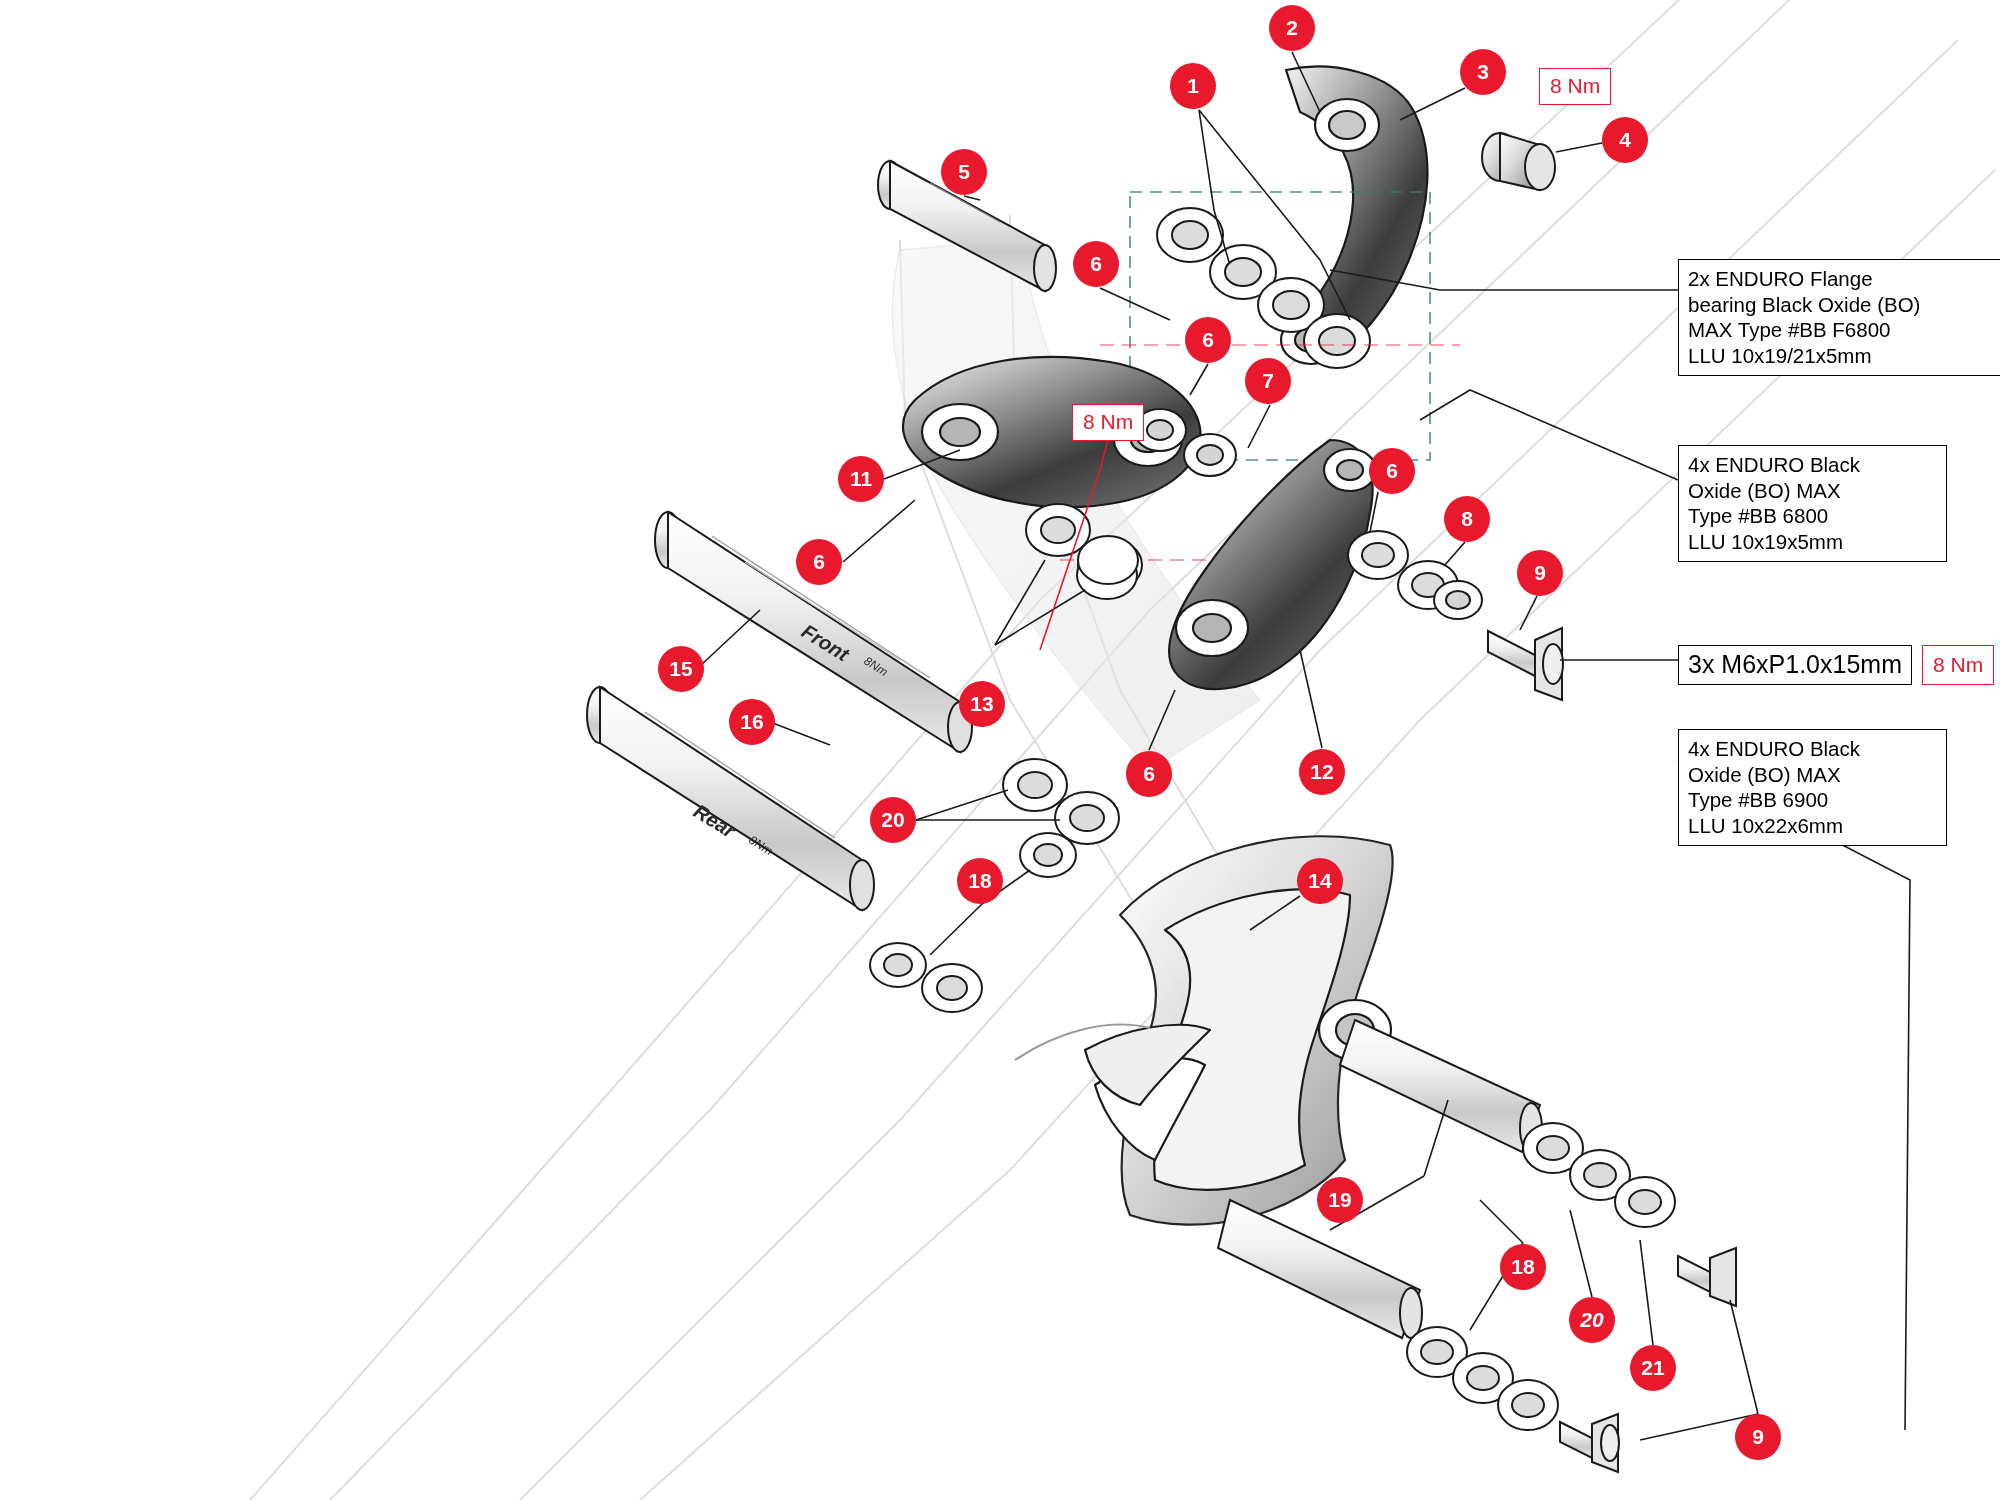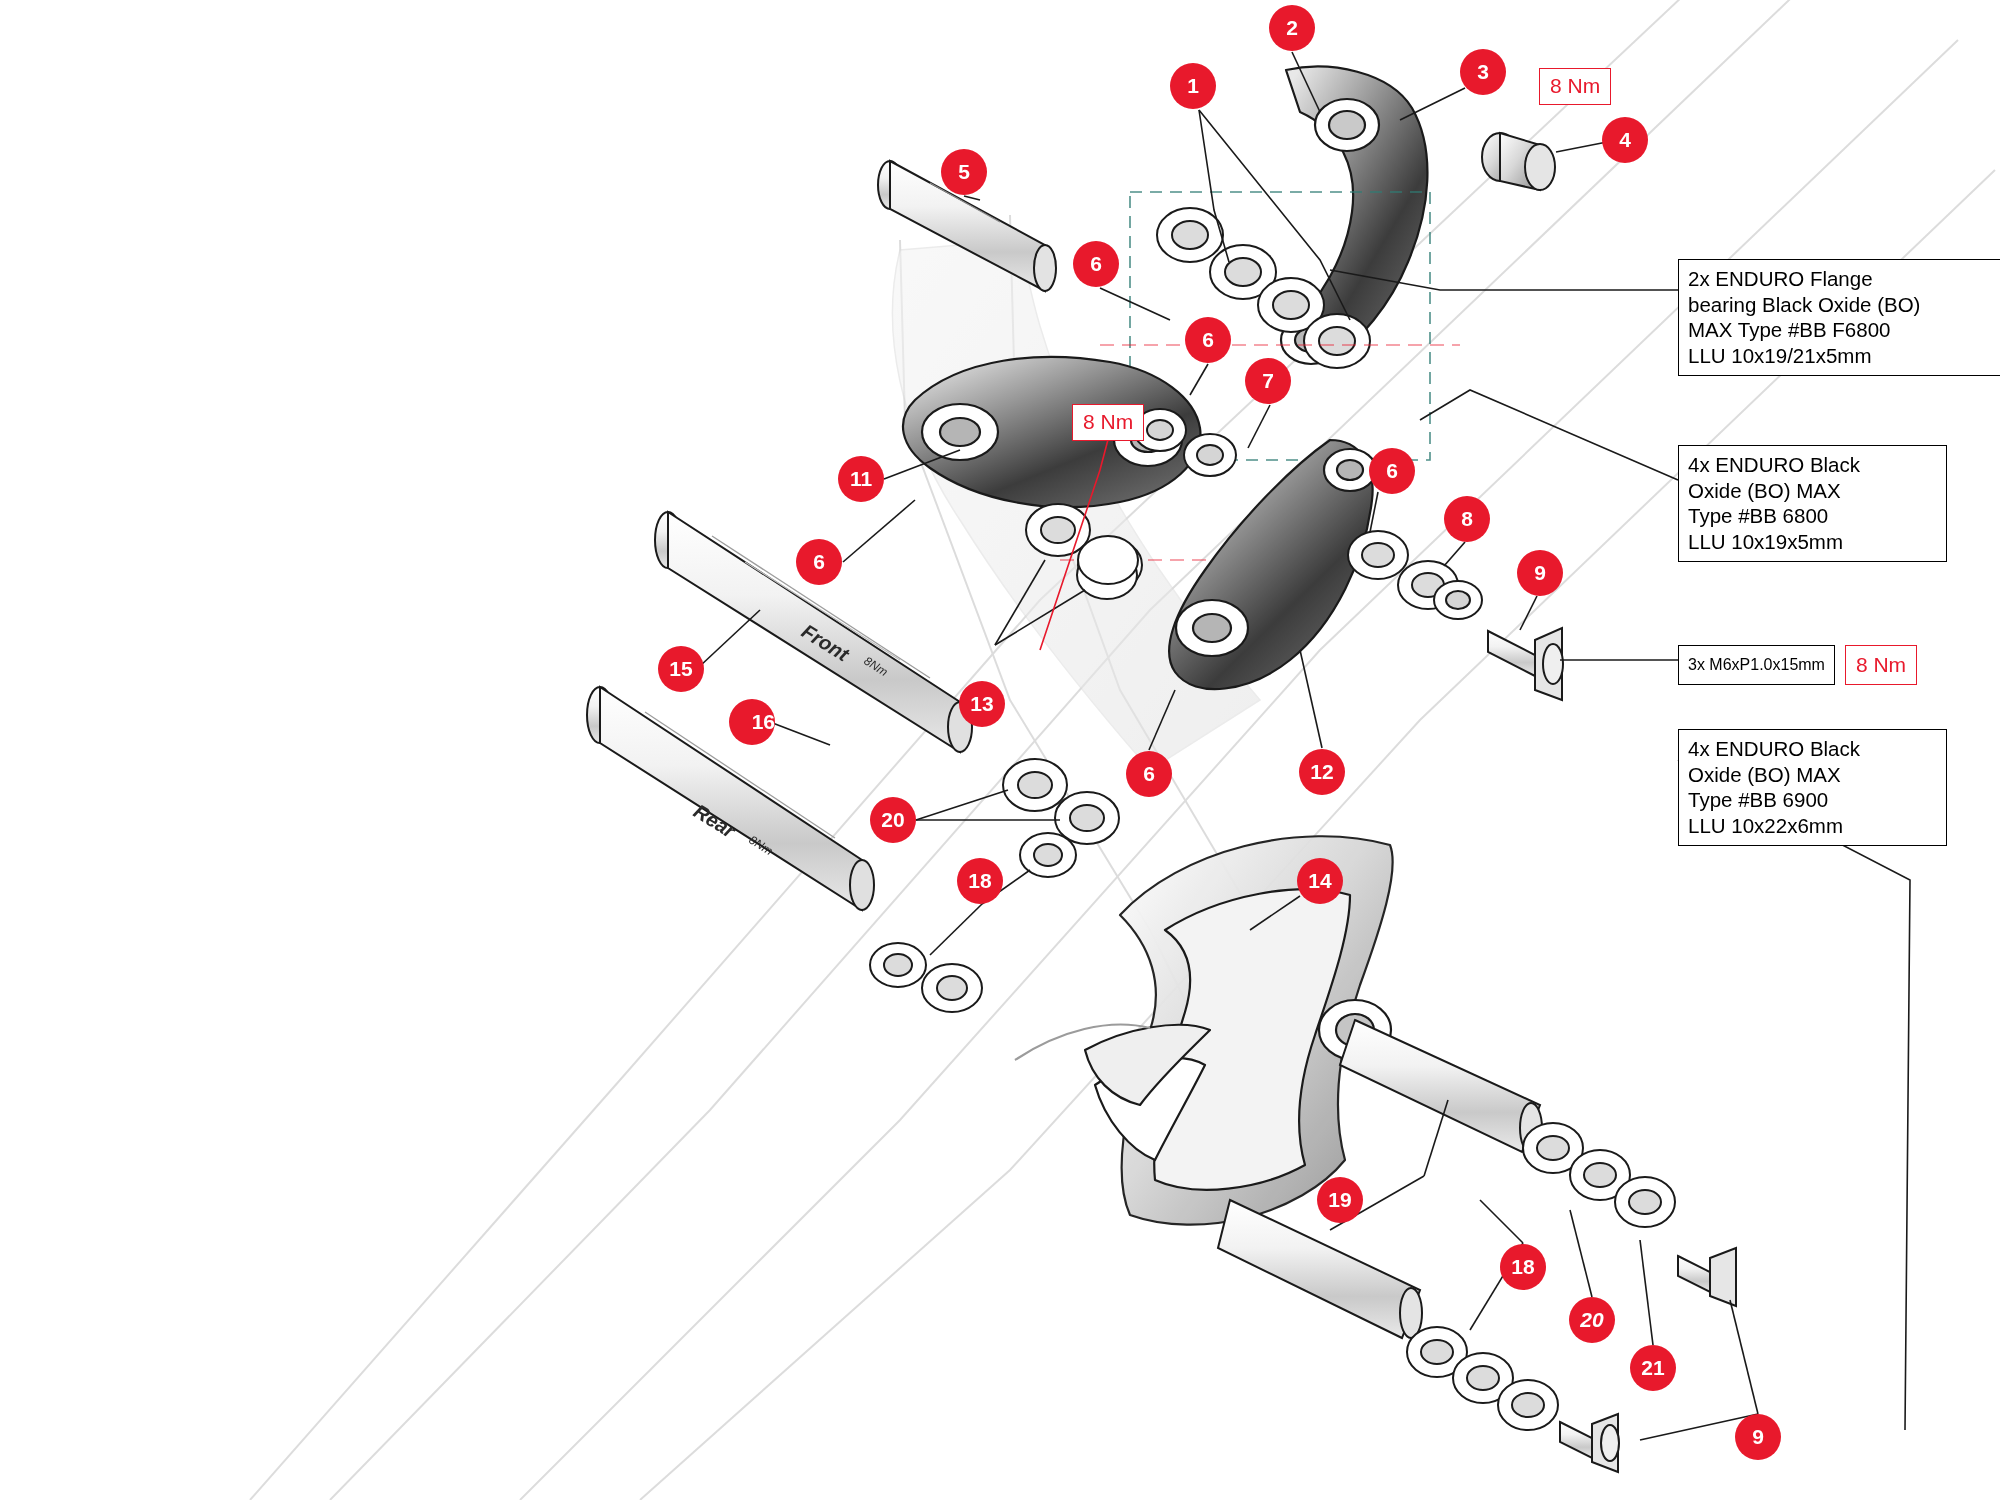--- a/index.html
+++ b/index.html
@@ -72,21 +72,21 @@
     display: flex;
     align-items: center;
     padding: 0;
     border: none;
     background: transparent;
   }
   .note-part {
     border: 1.4px solid #000000;
     background: #ffffff;
     padding: 6px 9px 7px 9px;
-    font-size: 16px;
+    font-size: 25px;
     line-height: 25px;
     white-space: nowrap;
   }
   .torque-part {
     border: 1.4px solid #e8192c;
     background: #ffffff;
     color: #e8192c;
     padding: 6px 10px 7px 10px;
     font-size: 21px;
     line-height: 25px;
@@ -365,21 +365,21 @@
   <div class="bubble" style="left:1096px; top:264px;">6</div>
   <div class="bubble" style="left:1208px; top:340px;">6</div>
   <div class="bubble" style="left:1268px; top:381px;">7</div>
   <div class="bubble" style="left:1392px; top:471px;">6</div>
   <div class="bubble" style="left:1467px; top:519px;">8</div>
   <div class="bubble" style="left:1540px; top:573px;">9</div>
   <div class="bubble" style="left:861px; top:479px;">11</div>
   <div class="bubble" style="left:819px; top:562px;">6</div>
   <div class="bubble" style="left:982px; top:704px;">13</div>
   <div class="bubble" style="left:681px; top:669px;text-align:center;">15</div>
-  <div class="bubble" style="left:752px; top:722px;text-align:right;">16</div>
+  <div class="bubble" style="left:752px; top:722px;">16</div>
   <div class="bubble" style="left:1149px; top:774px;">6</div>
   <div class="bubble" style="left:1322px; top:772px;">12</div>
   <div class="bubble" style="left:893px; top:820px;">20</div>
   <div class="bubble" style="left:980px; top:881px;">18</div>
   <div class="bubble" style="left:1320px; top:881px;">14</div>
   <div class="bubble" style="left:1340px; top:1200px;">19</div>
   <div class="bubble" style="left:1523px; top:1267px;">18</div>
   <div class="bubble" style="left:1592px; top:1320px;font-style:italic;">20</div>
   <div class="bubble" style="left:1653px; top:1368px;">21</div>
   <div class="bubble" style="left:1758px; top:1437px;">9</div>

